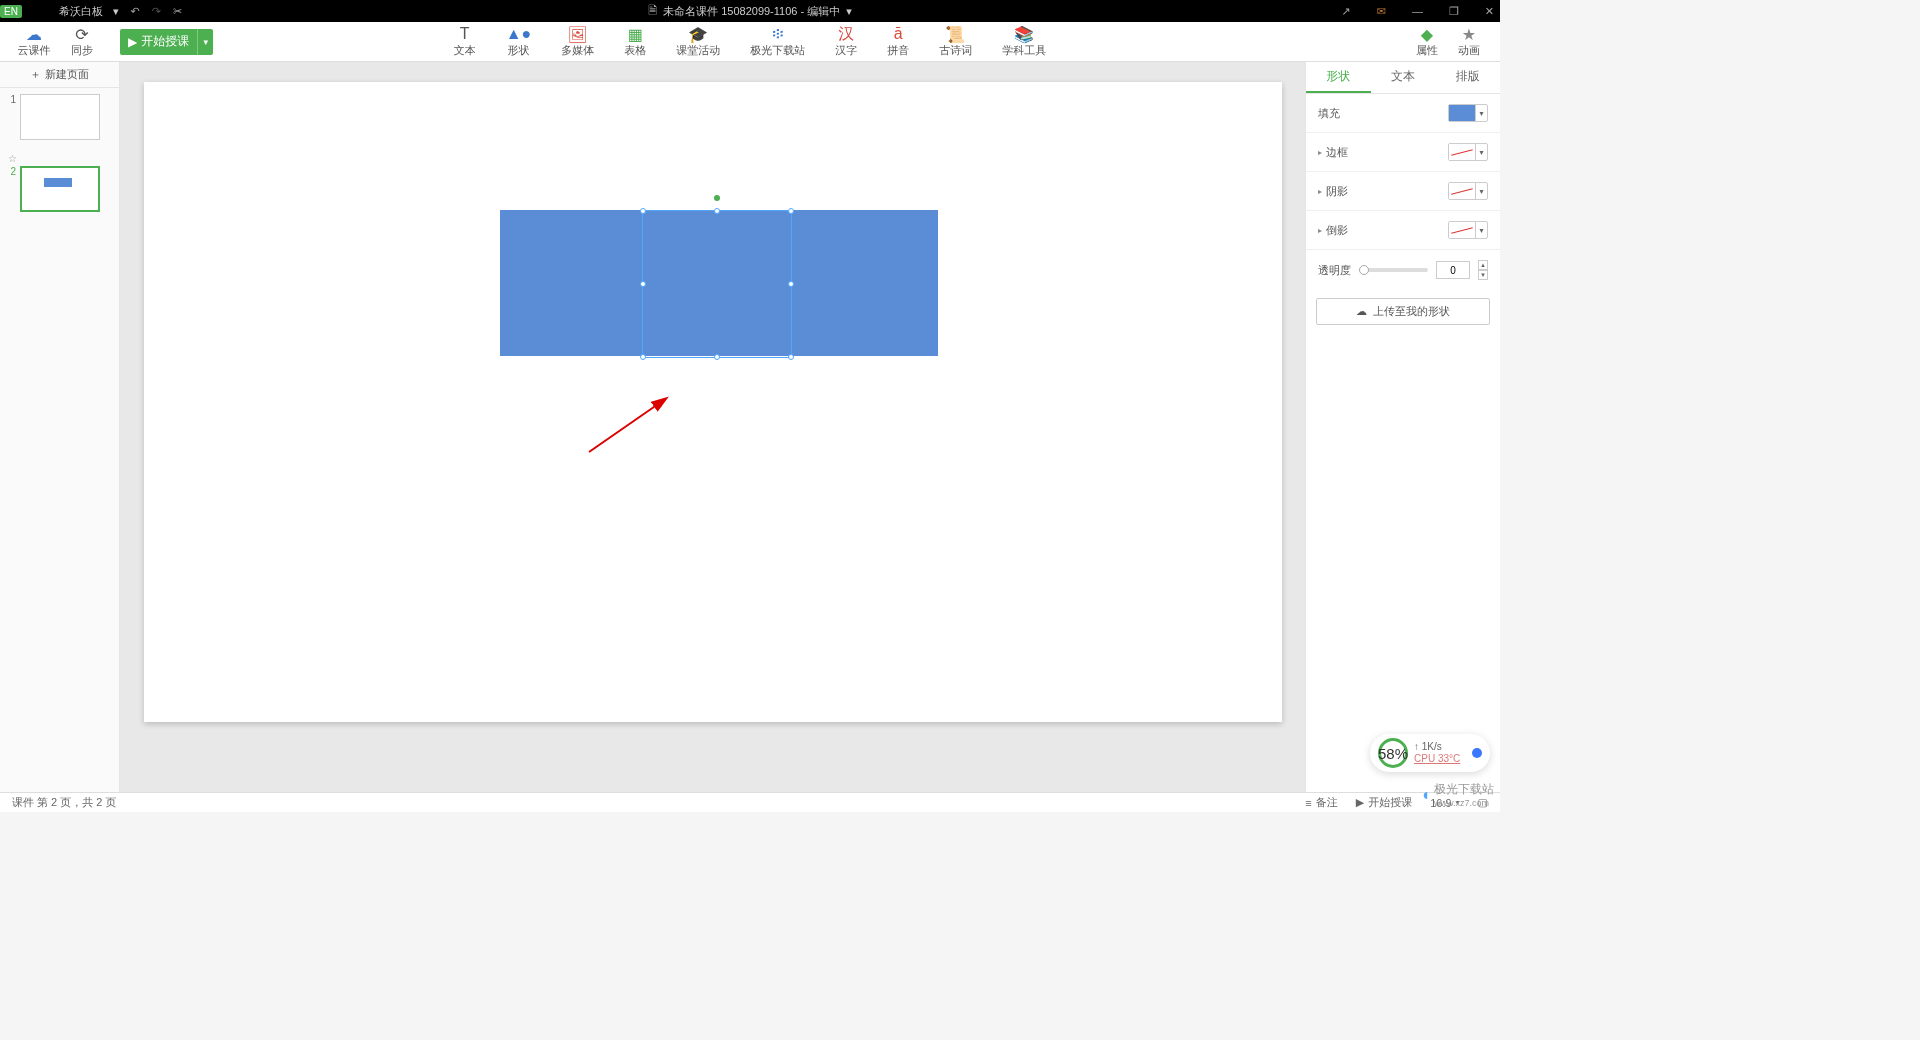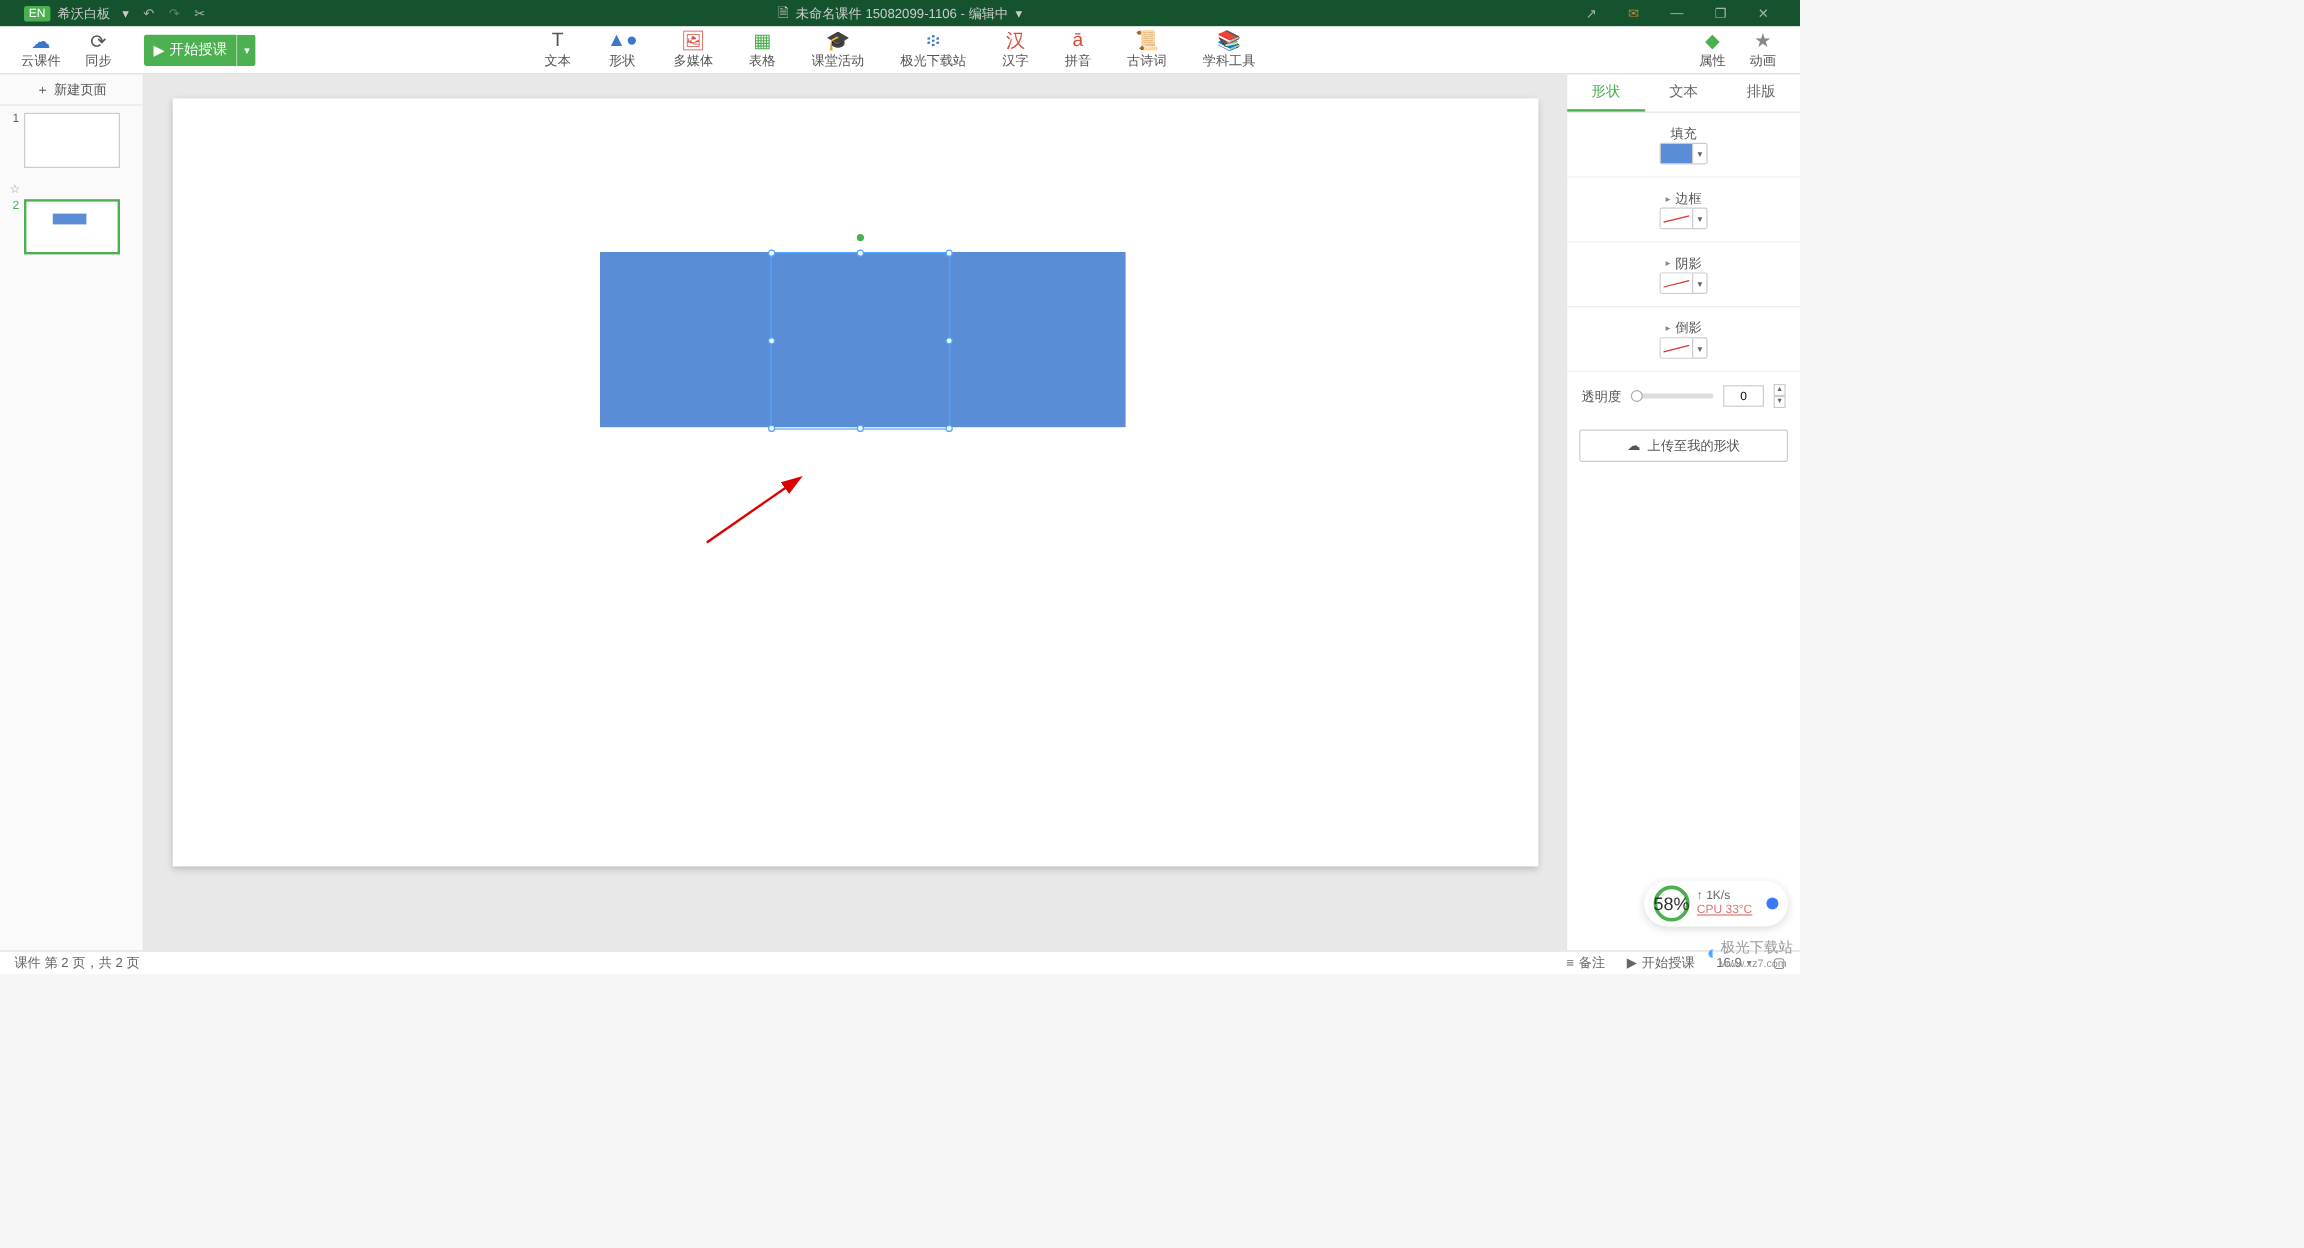--- a/index.html
+++ b/index.html
@@ -1,21 +1,21 @@
 <!DOCTYPE html>
 <html><head>
 <meta charset="utf-8">
 <style>
 * { margin: 0; padding: 0; box-sizing: border-box; font-family: "Microsoft YaHei", sans-serif; }
 body { width: 1500px; height: 812px; background: #f5f5f5; overflow: hidden; position: relative; }
 
 
-.titlebar { height: 22px; background: #14532d; display: flex; align-items: center; color: #ccc; font-size: 11px; padding: 0 20px; }
+.titlebar { height: 22px; background: #000000; display: flex; align-items: center; color: #ccc; font-size: 11px; padding: 0 0; }
 .titlebar .app-badge { background: #4caf50; color: #fff; padding: 1px 4px; border-radius: 2px; font-size: 10px; margin-right: 6px; }
-.titlebar .app-name { margin-right: 4px; }
+.titlebar .app-name { margin-right: 4px; margin-left: 31px; }
 .titlebar .drop { margin: 0 6px; }
 .titlebar .tb-icon { margin: 0 6px; cursor: pointer; opacity: .8; }
 .titlebar .doc { position: absolute; left: 50%; transform: translateX(-50%); display: flex; align-items: center; gap: 6px; }
 .titlebar .right { margin-left: auto; display: flex; gap: 14px; }
 
 
 .toolbar { height: 40px; background: #fff; border-bottom: 1px solid #ddd; display: flex; align-items: center; position: relative; }
 .tb-left { display: flex; align-items: center; gap: 0; padding-left: 10px; }
 .tb-btn { display: flex; flex-direction: column; align-items: center; font-size: 11px; color: #555; width: 48px; cursor: pointer; }
 .tb-btn .ico { font-size: 16px; height: 18px; }
@@ -56,21 +56,21 @@
 .h.ml{left:-3px;top:calc(50% - 3px)}.h.mr{right:-3px;top:calc(50% - 3px)}
 .h.mt{left:calc(50% - 3px);top:-3px}.h.mb{left:calc(50% - 3px);bottom:-3px}
 .rot { position: absolute; left: calc(50% - 3px); top: -16px; width: 6px; height: 6px; background: #4caf50; border-radius: 50%; }
 .arrow { position: absolute; left: 440px; top: 310px; }
 
 
 .right-panel { width: 195px; background: #fff; border-left: 1px solid #e5e5e5; }
 .rtabs { display: flex; border-bottom: 1px solid #e5e5e5; }
 .rtab { flex: 1; text-align: center; font-size: 12px; color: #666; padding: 6px 0; cursor: pointer; }
 .rtab.active { color: #4caf50; border-bottom: 2px solid #4caf50; }
-.prop-row { padding: 10px 12px; font-size: 11px; color: #555; display: flex; align-items: center; justify-content: space-between; border-bottom: 1px solid #f0f0f0; flex-direction: column; }
+.prop-row { padding: 10px 12px; font-size: 11px; color: #555; display: flex; align-items: center; justify-content: space-between; border-bottom: 1px solid #f0f0f0; }
 .prop-label { display: flex; align-items: center; gap: 4px; }
 .tri { font-size: 8px; color: #888; }
 .swatch-wrap { display: flex; border: 1px solid #ccc; border-radius: 2px; height: 18px; }
 .swatch { width: 26px; }
 .swatch.fill { background: #5b8dd6; }
 .swatch.none { background: #fff; position: relative; }
 .swatch.none::after { content:""; position:absolute; left:2px; right:2px; top:50%; border-top:1px solid #d33; transform: rotate(-14deg); }
 .swatch-drop { width: 12px; font-size: 8px; display:flex; align-items:center; justify-content:center; border-left:1px solid #ccc; color:#666; }
 .slider-row { padding: 10px 12px; font-size: 11px; color:#555; display:flex; align-items:center; gap:8px; }
 .slider { flex:1; height:4px; background:#ddd; border-radius:2px; position:relative; }

